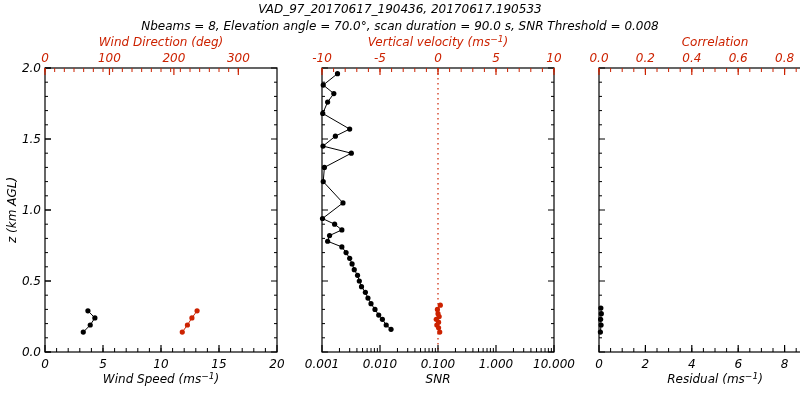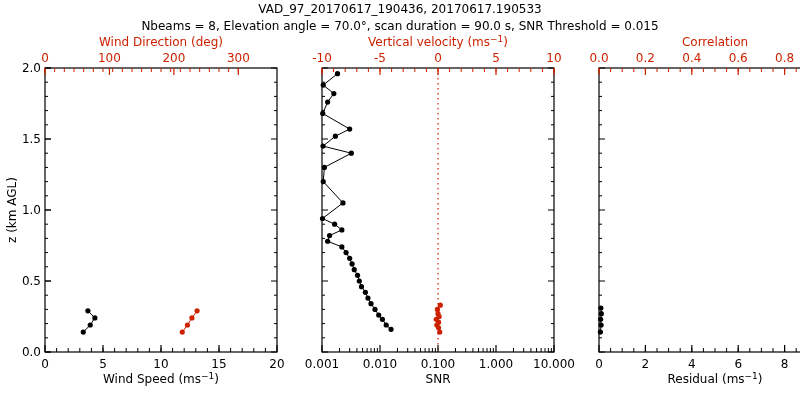--- a/index.html
+++ b/index.html
@@ -1,34 +1,34 @@
 <!DOCTYPE html>
 <html><head>
 <meta charset="utf-8">
 <style>
   html,body{margin:0;padding:0;background:#ffffff;}
   body{width:800px;height:400px;overflow:hidden;
        font-family:"DejaVu Sans","Liberation Sans",sans-serif;color:#000;}
-  #root{position:relative;width:800px;height:312px;}
+  #root{position:relative;width:800px;height:312px;font-style:italic;}
   .txt{position:absolute;white-space:nowrap;}
   #title{top:2px;left:0;width:800px;text-align:center;font-size:12px;}
   #subtitle{top:19px;left:0;width:800px;text-align:center;font-size:12px;}
   #footer{top:383px;left:400px;width:400px;text-align:center;font-size:9px;}
   svg{position:absolute;top:0;left:0;}
   .red{fill:#cc2200;}
   .blk{fill:#000000;}
 </style>
 </head>
 <body>
 
 <div id="root">
 
   <div class="txt" id="title">VAD_97_20170617_190436, 20170617.190533</div>
 
-  <div class="txt" id="subtitle">Nbeams = 8, Elevation angle = 70.0°, scan duration = 90.0 s, SNR Threshold = 0.015</div>
+  <div class="txt" id="subtitle">Nbeams = 8, Elevation angle = 70.0°, scan duration = 90.0 s, SNR Threshold = 0.008</div>
 
   <svg id="plot" width="800" height="400">
       <text x="16" y="210" text-anchor="middle" font-family="&quot;DejaVu Sans&quot;,&quot;Liberation Sans&quot;,sans-serif" font-size="12" transform="rotate(-90 16 210)">z (km AGL)</text>
       <text x="41" y="356" text-anchor="end" font-family="&quot;DejaVu Sans&quot;,&quot;Liberation Sans&quot;,sans-serif" font-size="12" class="blk">0.0</text>
       <line x1="45" y1="352" x2="51" y2="352" stroke="#000" stroke-width="1"></line>
       <text x="41" y="285" text-anchor="end" font-family="&quot;DejaVu Sans&quot;,&quot;Liberation Sans&quot;,sans-serif" font-size="12" class="blk">0.5</text>
       <line x1="45" y1="281" x2="51" y2="281" stroke="#000" stroke-width="1"></line>
       <text x="41" y="214" text-anchor="end" font-family="&quot;DejaVu Sans&quot;,&quot;Liberation Sans&quot;,sans-serif" font-size="12" class="blk">1.0</text>
       <line x1="45" y1="210" x2="51" y2="210" stroke="#000" stroke-width="1"></line>
       <text x="41" y="143" text-anchor="end" font-family="&quot;DejaVu Sans&quot;,&quot;Liberation Sans&quot;,sans-serif" font-size="12" class="blk">1.5</text>

